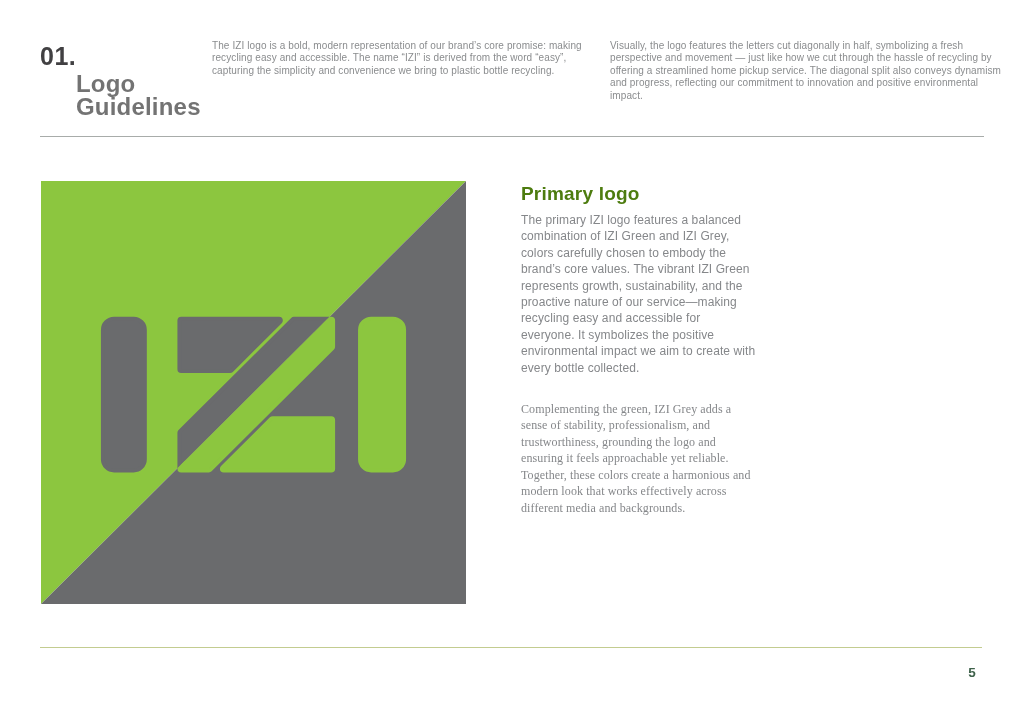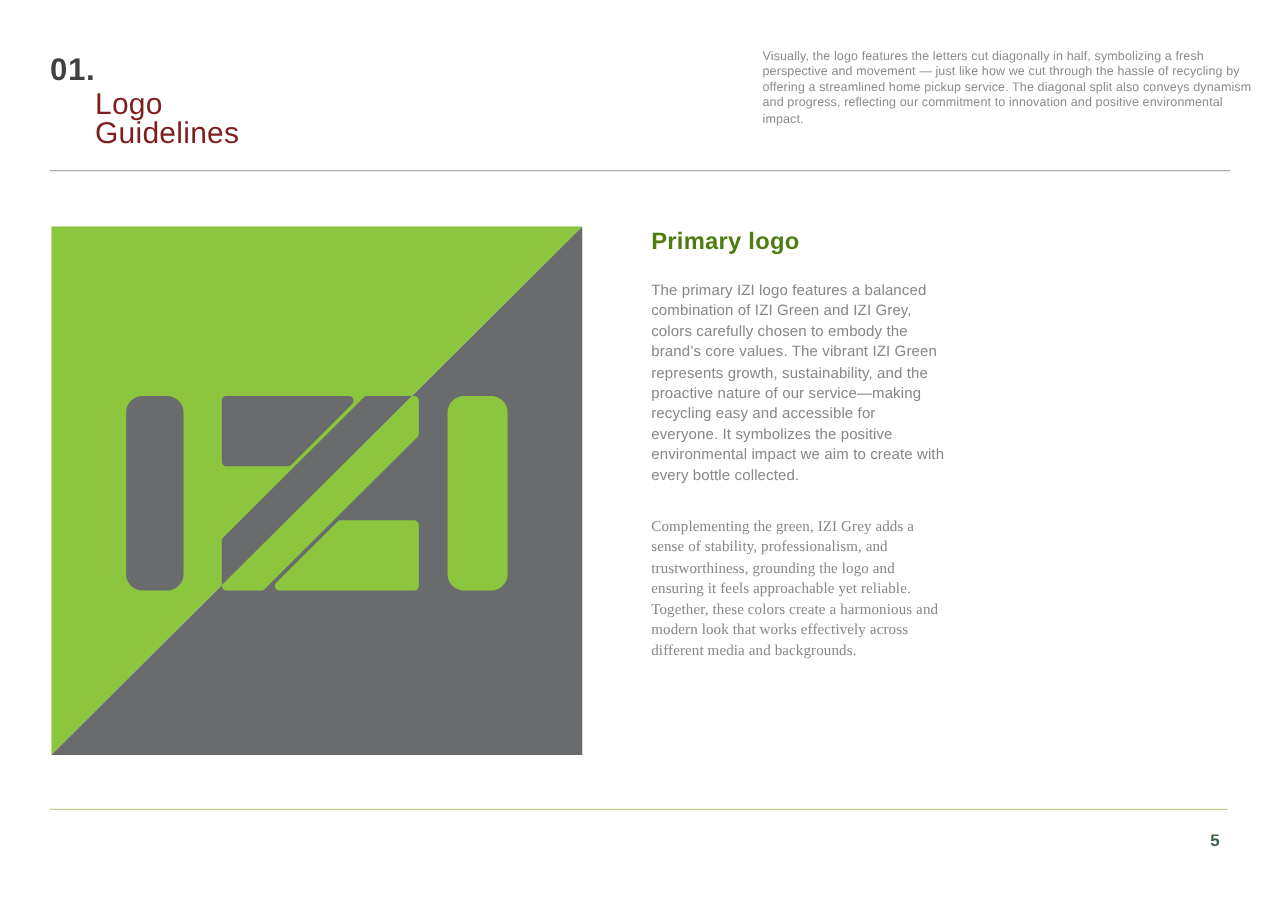--- a/index.html
+++ b/index.html
@@ -21,22 +21,22 @@
     left: 40px; top: 42px;
     font-size: 25px;
     font-weight: bold;
     color: #414042;
     letter-spacing: 0.5px;
   }
   .section-title {
     position: absolute;
     left: 76px; top: 72px;
     font-size: 24px;
-    font-weight: normal;
-    color: #7f1d1d;
+    font-weight: bold;
+    color: #737373;
     line-height: 23px;
     letter-spacing: 0.2px;
   }
   .intro {
     position: absolute;
     top: 40px;
     font-size: 10px;
     line-height: 12.4px;
     color: #8A8C8E;
     letter-spacing: 0.1px;
@@ -63,21 +63,21 @@
   .primary-title {
     position: absolute;
     left: 521px; top: 183px;
     font-size: 19px;
     font-weight: bold;
     color: #4d7c0f;
     letter-spacing: 0.2px;
   }
   .body-col {
     position: absolute;
-    top: 224px;
+    top: 212px;
     font-size: 12px;
     line-height: 16.4px;
     color: #85878A;
     letter-spacing: 0.1px;
   }
   .body-col.col-a { left: 521px; width: 236px; }
   .body-col.col-b { left: 763px; width: 214px; }
   .body-col p + p { margin-top: 25px; font-family: Liberation Serif, serif; }
 
   
@@ -100,20 +100,21 @@
 </head>
 <body>
 
 <div class="page">
 
   <div class="section-number">01.</div>
   <div class="section-title">
     <div>Logo</div>
     <div>Guidelines</div>
   </div>
+  <div class="intro left">The IZI logo is a bold, modern representation of our brand’s core promise: making recycling easy and accessible. The name “IZI” is derived from the word “easy”, capturing the simplicity and convenience we bring to plastic bottle recycling.</div>
   <div class="intro right">Visually, the logo features the letters cut diagonally in half, symbolizing a fresh perspective and movement — just like how we cut through the hassle of recycling by offering a streamlined home pickup service. The diagonal split also conveys dynamism and progress, reflecting our commitment to innovation and positive environmental impact.</div>
   <div class="divider-top"></div>
 
   <div class="logo-box">
     <svg viewBox="0 0 100 100" preserveAspectRatio="none">
       <defs>
         <g id="izi-letters">
           <rect x="15" y="33" width="9" height="35" rx="2.2"></rect>
           <polygon points="33,33 56,33 44.5,44.5 33,44.5"></polygon>
           <polygon points="59.5,33 68.3,33 68.3,39.2 39.5,68 33,68 33,59.5"></polygon>

